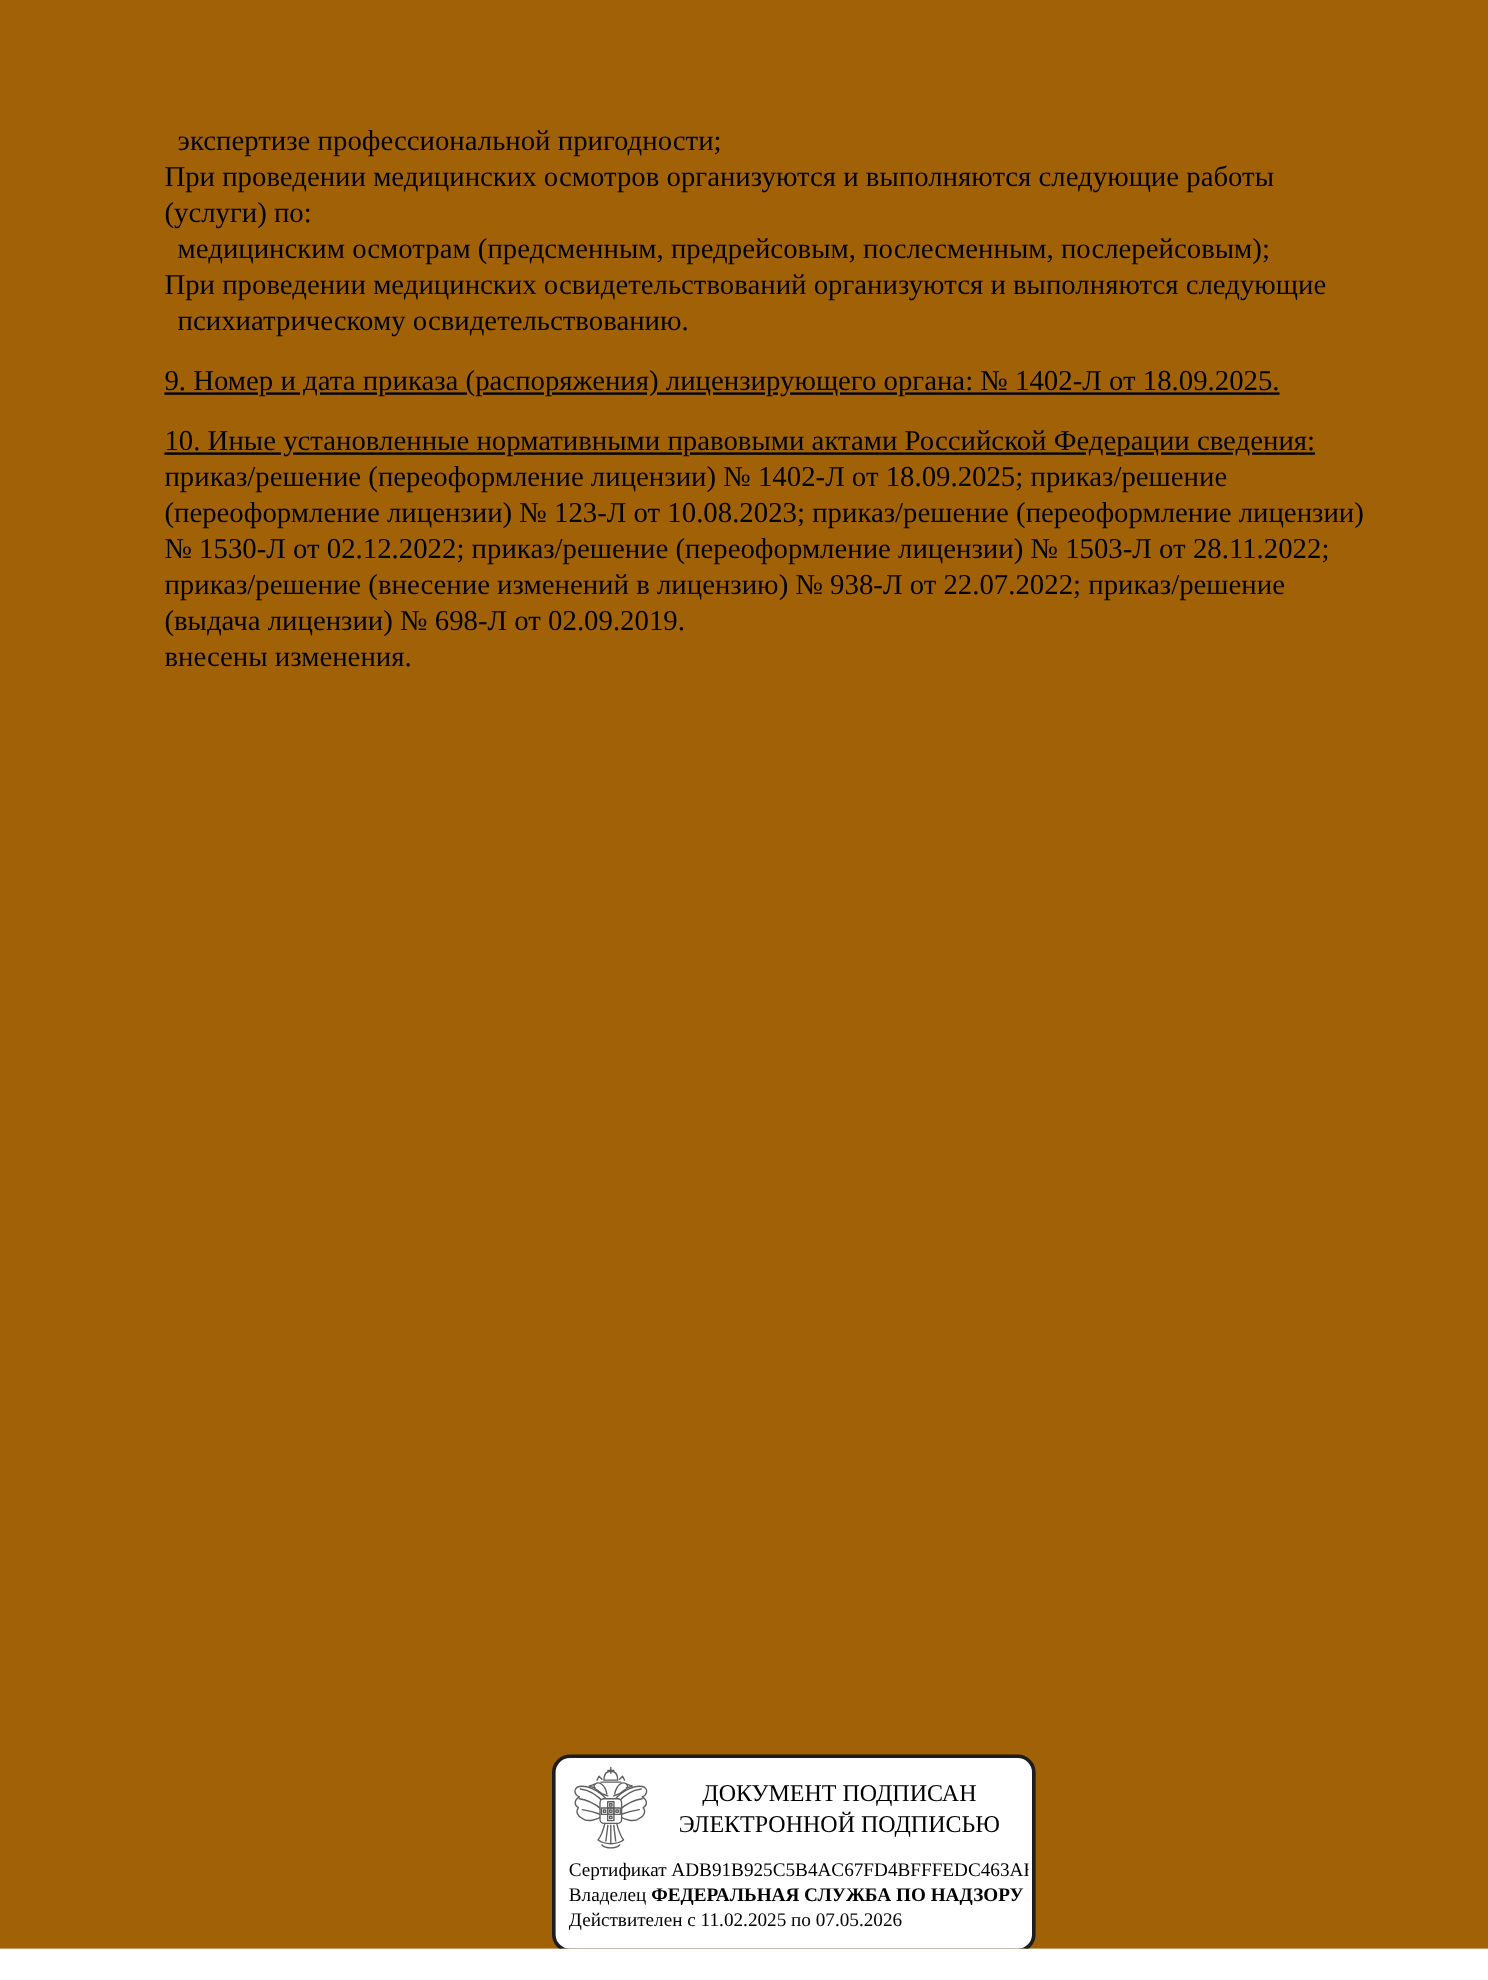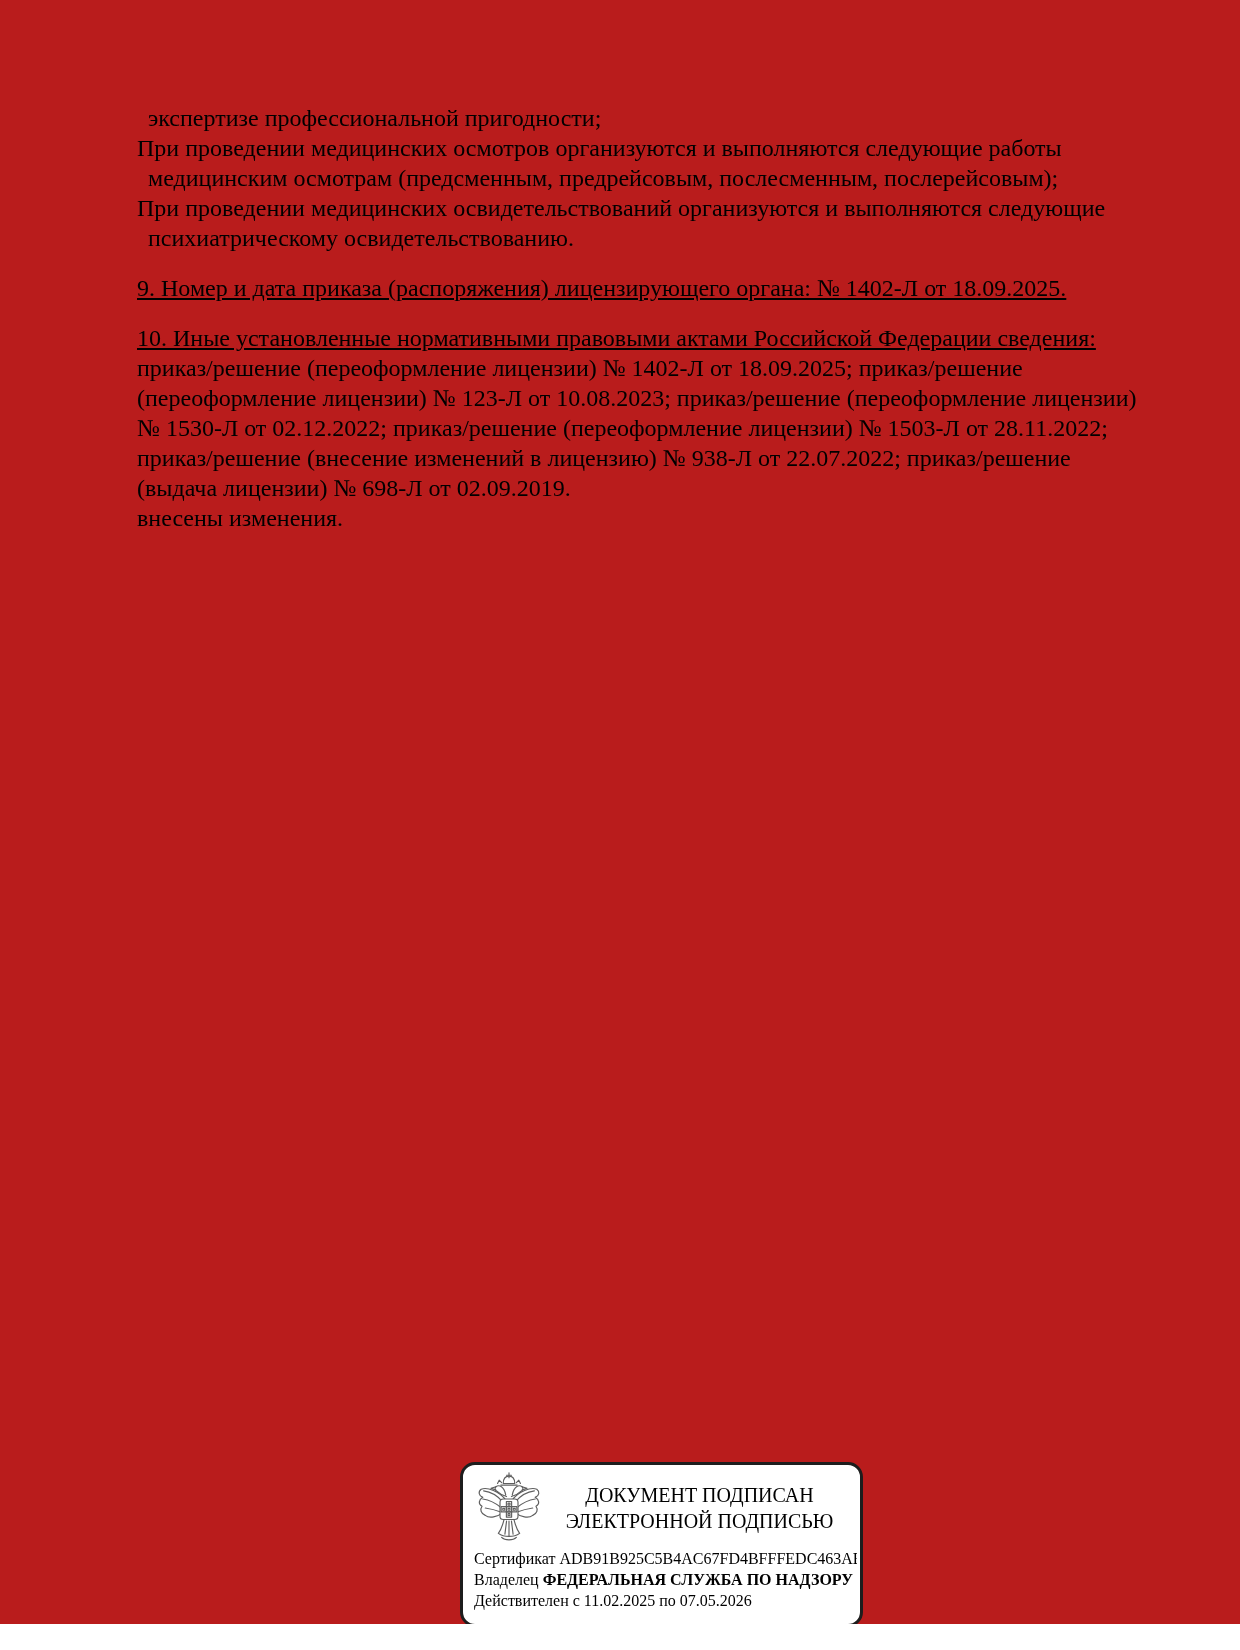--- a/index.html
+++ b/index.html
@@ -1,20 +1,20 @@
 <!DOCTYPE html>
 <html lang="ru"><head>
 <meta charset="utf-8">
 <style>
   html, body { margin: 0; padding: 0; background: #ffffff; }
   .page {
     position: relative;
     width: 1240px;
     height: 1624px;
-    background: #b91c1c;
+    background: #a16207;
     color: #000000;
     font-family: "Liberation Serif", "DejaVu Serif", serif;
     overflow: hidden;
   }
   
   .text-block {
     position: absolute;
     left: 137px;
     top: 103px;
     width: 1070px;
@@ -66,20 +66,21 @@
   .bold { font-weight: bold; }
 </style>
 </head>
 <body>
 
 <div class="page">
 
   <div class="text-block">
     <div class="line indent">экспертизе профессиональной пригодности;</div>
     <div class="line">При проведении медицинских осмотров организуются и выполняются следующие работы</div>
+    <div class="line">(услуги) по:</div>
     <div class="line indent">медицинским осмотрам (предсменным, предрейсовым, послесменным, послерейсовым);</div>
     <div class="line">При проведении медицинских освидетельствований организуются и выполняются следующие</div>
     <div class="line indent">психиатрическому освидетельствованию.</div>
     <div class="line gap">9. Номер и дата приказа (распоряжения) лицензирующего органа: № 1402-Л от 18.09.2025.</div>
     <div class="line gap">10. Иные установленные нормативными правовыми актами Российской Федерации сведения:</div>
     <div class="line">приказ/решение (переоформление лицензии) № 1402-Л от 18.09.2025; приказ/решение</div>
     <div class="line">(переоформление лицензии) № 123-Л от 10.08.2023; приказ/решение (переоформление лицензии)</div>
     <div class="line">№ 1530-Л от 02.12.2022; приказ/решение (переоформление лицензии) № 1503-Л от 28.11.2022;</div>
     <div class="line">приказ/решение (внесение изменений в лицензию) № 938-Л от 22.07.2022; приказ/решение</div>
     <div class="line">(выдача лицензии) № 698-Л от 02.09.2019.</div>

